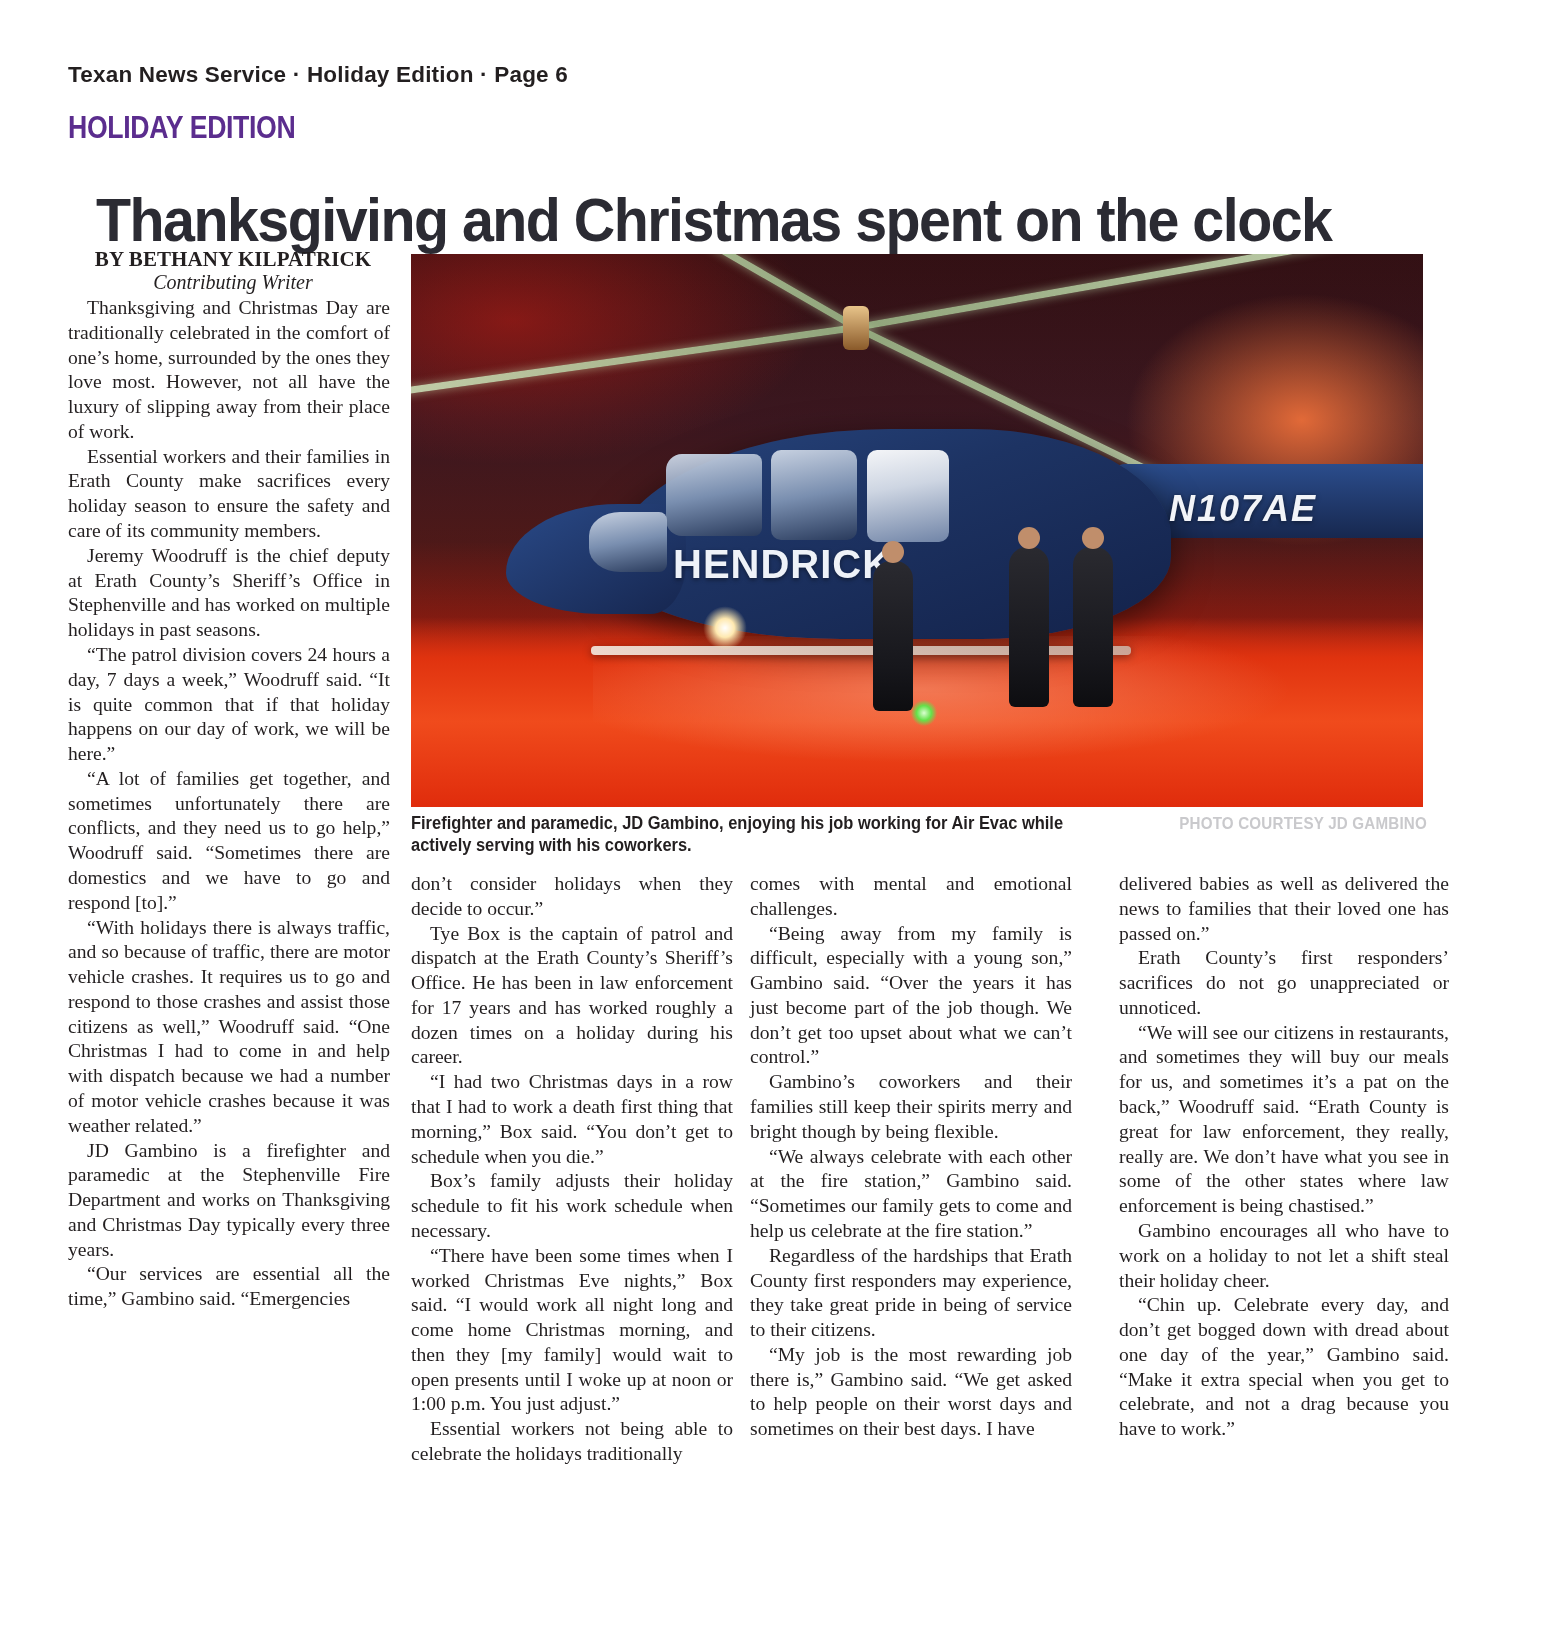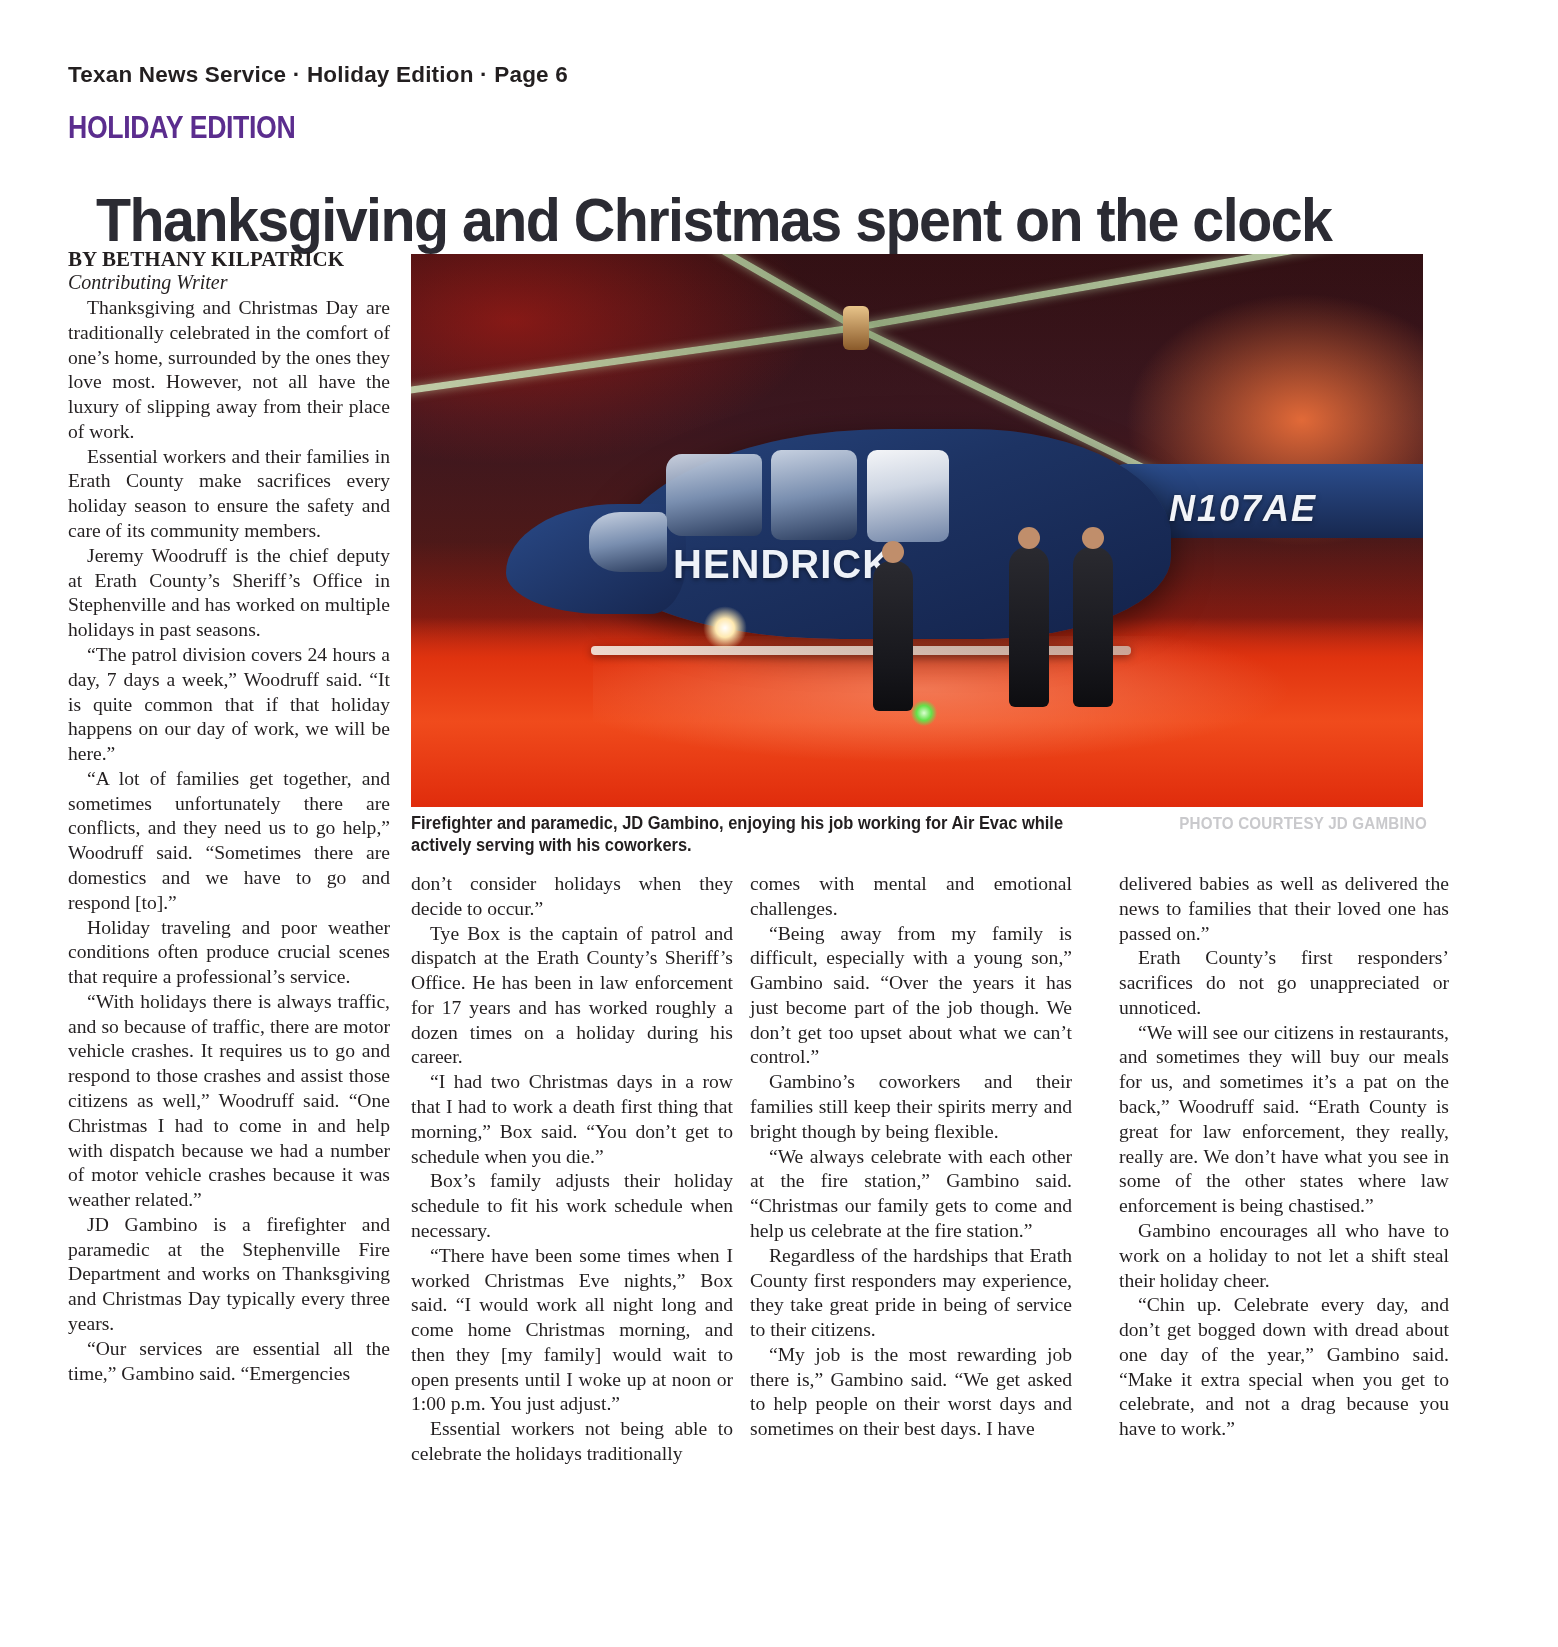--- a/index.html
+++ b/index.html
@@ -79,20 +79,21 @@
 
   #col1 { left: 68px;   top: 296px; width: 322px; }
   #col2 { left: 411px;  top: 872px; width: 322px; }
   #col3 { left: 750px;  top: 872px; width: 322px; }
   #col4 { left: 1091px; top: 872px; width: 330px; margin-left: 28px; }
 
   .byline {
     position: absolute;
     left: 68px; top: 247px;
     width: 330px;
+    text-align: center;
   }
   .byline .author {
     font-weight: bold;
     font-size: 21px;
     letter-spacing: 0.1px;
     color: #231f20;
     line-height: 1.15;
   }
   .byline .role {
     font-style: italic;
@@ -313,38 +314,37 @@
 
   <div class="caption">Firefighter and paramedic, JD Gambino, enjoying his job working for Air Evac while actively serving with his coworkers.</div>
   <div class="credit">PHOTO COURTESY JD GAMBINO</div>
 
   <div class="col" id="col1">
       <p>Thanksgiving and Christmas Day are traditionally celebrated in the comfort of one’s home, surrounded by the ones they love most. However, not all have the luxury of slipping away from their place of work.</p>
       <p>Essential workers and their families in Erath County make sacrifices every holiday season to ensure the safety and care of its community members.</p>
       <p>Jeremy Woodruff is the chief deputy at Erath County’s Sheriff’s Office in Stephenville and has worked on multiple holidays in past seasons.</p>
       <p>“The patrol division covers 24 hours a day, 7 days a week,” Woodruff said. “It is quite common that if that holiday happens on our day of work, we will be here.”</p>
       <p>“A lot of families get together, and sometimes unfortunately there are conflicts, and they need us to go help,” Woodruff said. “Sometimes there are domestics and we have to go and respond [to].”</p>
-      <p>Holiday traveling and poor weather conditions often produce crucial scenes that require a professional’s service.</p>
       <p>“With holidays there is always traffic, and so because of traffic, there are motor vehicle crashes. It requires us to go and respond to those crashes and assist those citizens as well,” Woodruff said. “One Christmas I had to come in and help with dispatch because we had a number of motor vehicle crashes because it was weather related.”</p>
       <p>JD Gambino is a firefighter and paramedic at the Stephenville Fire Department and works on Thanksgiving and Christmas Day typically every three years.</p>
       <p>“Our services are essential all the time,” Gambino said. “Emergencies</p>
     </div>
   <div class="col" id="col2">
       <p class="noindent">don’t consider holidays when they decide to occur.”</p>
       <p>Tye Box is the captain of patrol and dispatch at the Erath County’s Sheriff’s Office. He has been in law enforcement for 17 years and has worked roughly a dozen times on a holiday during his career.</p>
       <p>“I had two Christmas days in a row that I had to work a death first thing that morning,” Box said. “You don’t get to schedule when you die.”</p>
       <p>Box’s family adjusts their holiday schedule to fit his work schedule when necessary.</p>
       <p>“There have been some times when I worked Christmas Eve nights,” Box said. “I would work all night long and come home Christmas morning, and then they [my family] would wait to open presents until I woke up at noon or 1:00 p.m. You just adjust.”</p>
       <p>Essential workers not being able to celebrate the holidays traditionally</p>
     </div>
   <div class="col" id="col3">
       <p class="noindent">comes with mental and emotional challenges.</p>
       <p>“Being away from my family is difficult, especially with a young son,” Gambino said. “Over the years it has just become part of the job though. We don’t get too upset about what we can’t control.”</p>
       <p>Gambino’s coworkers and their families still keep their spirits merry and bright though by being flexible.</p>
-      <p>“We always celebrate with each other at the fire station,” Gambino said. “Christmas our family gets to come and help us celebrate at the fire station.”</p>
+      <p>“We always celebrate with each other at the fire station,” Gambino said. “Sometimes our family gets to come and help us celebrate at the fire station.”</p>
       <p>Regardless of the hardships that Erath County first responders may experience, they take great pride in being of service to their citizens.</p>
       <p>“My job is the most rewarding job there is,” Gambino said. “We get asked to help people on their worst days and sometimes on their best days. I have</p>
     </div>
   <div class="col" id="col4">
       <p class="noindent">delivered babies as well as delivered the news to families that their loved one has passed on.”</p>
       <p>Erath County’s first responders’ sacrifices do not go unappreciated or unnoticed.</p>
       <p>“We will see our citizens in restaurants, and sometimes they will buy our meals for us,  and sometimes it’s a pat on the back,” Woodruff said. “Erath County is great for law enforcement, they really, really are. We don’t have what you see in some of the other states where law enforcement is being chastised.”</p>
       <p>Gambino encourages all who have to work on a holiday to not let a shift steal their holiday cheer.</p>
       <p>“Chin up. Celebrate every day, and don’t get bogged down with dread about one day of the year,” Gambino said. “Make it extra special when you get to celebrate, and not a drag because you have to work.”</p>
     </div>

